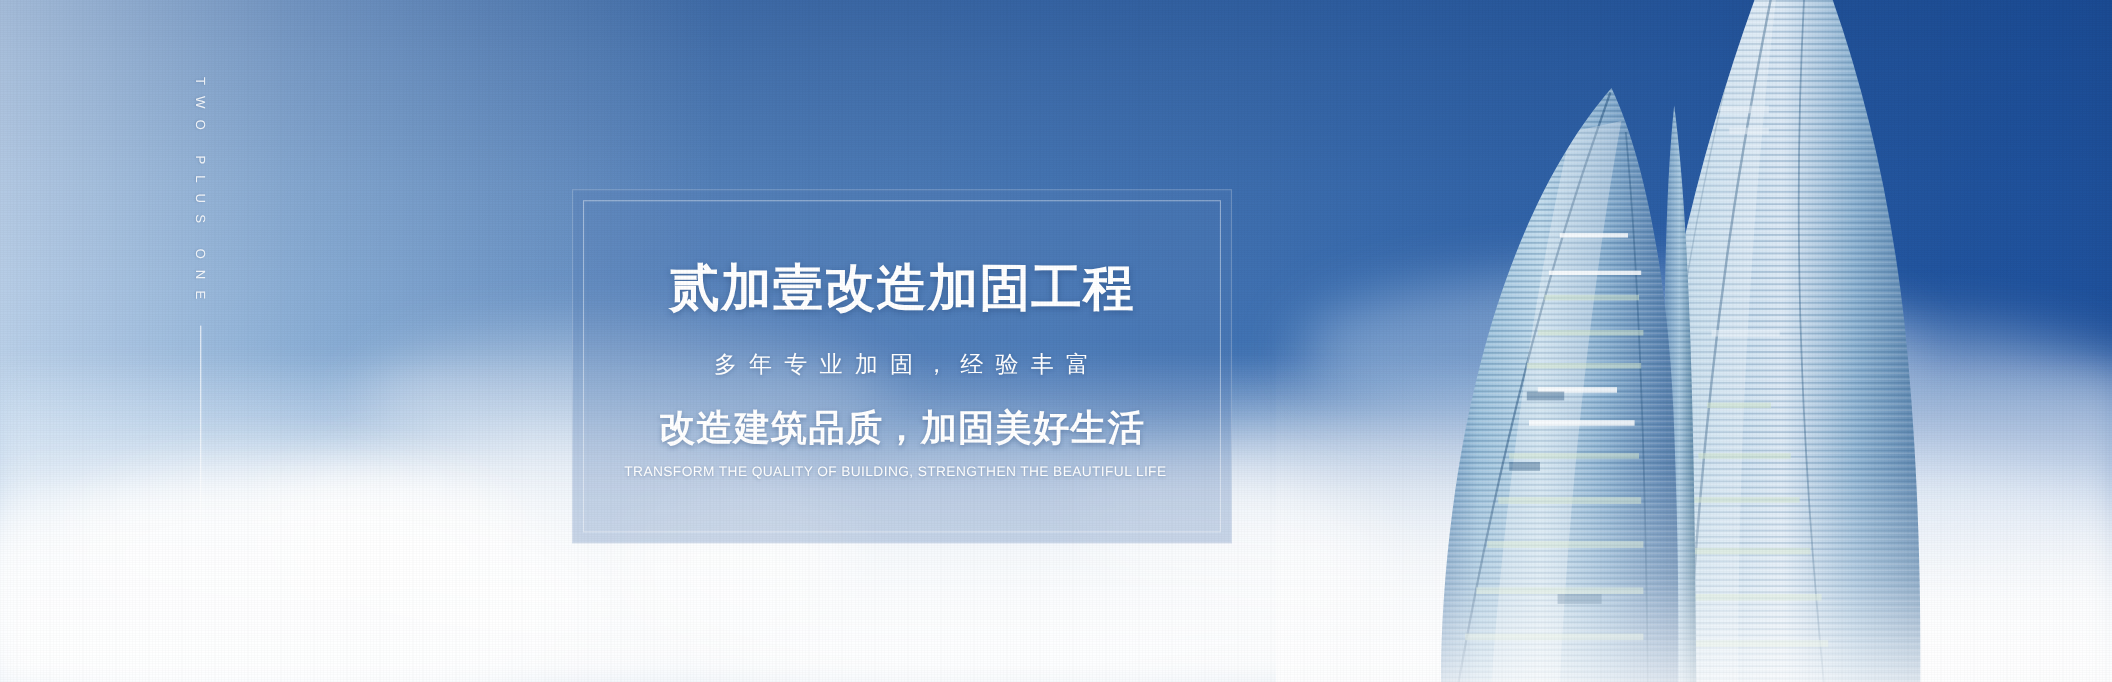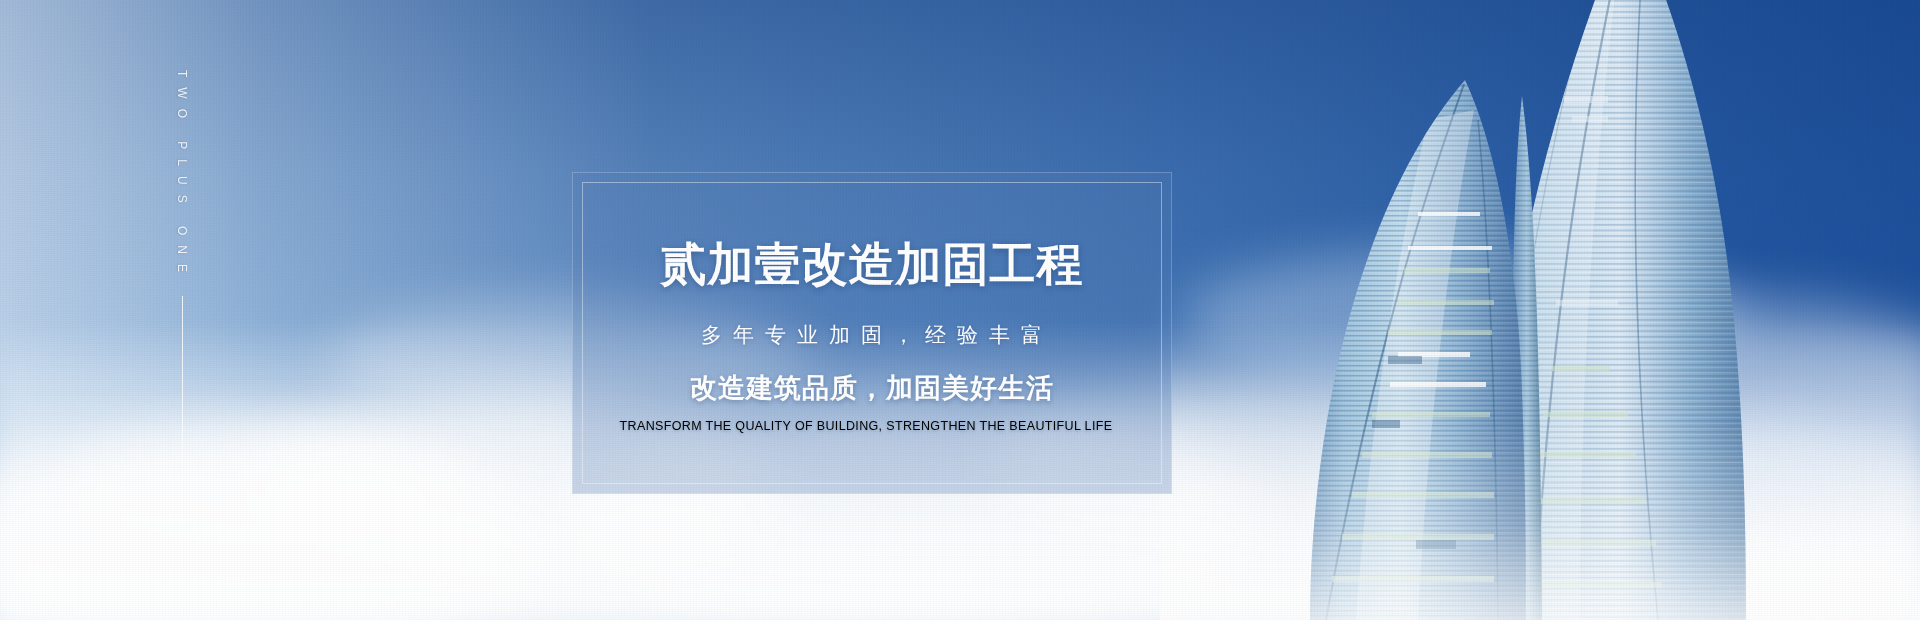--- a/index.html
+++ b/index.html
@@ -96,21 +96,21 @@
       rgba(255,255,255,.55) 100%);
   }
   .brand-mark{
     position:absolute;left:-28px;top:498px;
     font-size:11px;color:rgba(255,255,255,.55);
     letter-spacing:1px;
   }
 
   
   .panel{
-    position:absolute;left:572px;top:172px;width:600px;height:322px;
+    position:absolute;left:520px;top:172px;width:600px;height:322px;
     background:rgba(86,126,183,.30);
     border:1px solid rgba(255,255,255,.22);
   }
   .panel-inner{
     position:absolute;inset:9px;
     border:1px solid rgba(255,255,255,.42);
     display:flex;flex-direction:column;
     align-items:center;justify-content:center;
     text-align:center;
   }
@@ -120,27 +120,27 @@
     margin:6px 0 0 0;
     text-shadow:0 2px 6px rgba(20,50,95,.35);
   }
   .sub-cn{
     font-size:21px;color:#ffffff;font-weight:400;
     letter-spacing:11px;line-height:1;
     margin:34px 0 0 10px;
     text-shadow:0 1px 4px rgba(20,50,95,.30);
   }
   .tag-cn{
-    font-size:27px;font-weight:700;color:#ffffff;
+    font-size:33px;font-weight:700;color:#ffffff;
     letter-spacing:1px;line-height:1;
     margin:30px 0 0 0;
     text-shadow:0 2px 5px rgba(20,50,95,.32);
   }
   .tag-en{
-    font-size:12.5px;color:#000000;font-weight:400;
+    font-size:12.5px;color:#ffffff;font-weight:400;
     letter-spacing:.35px;line-height:1;
     margin:18px 12px 0 0;white-space:nowrap;
     text-shadow:0 1px 3px rgba(20,50,95,.28);
   }
 
   .grain{
     position:absolute;inset:0;opacity:.05;pointer-events:none;
     background-image:
       repeating-linear-gradient(0deg,rgba(0,0,0,.35) 0 1px,rgba(255,255,255,0) 1px 2px),
       repeating-linear-gradient(90deg,rgba(0,0,0,.3) 0 1px,rgba(255,255,255,0) 1px 3px);

